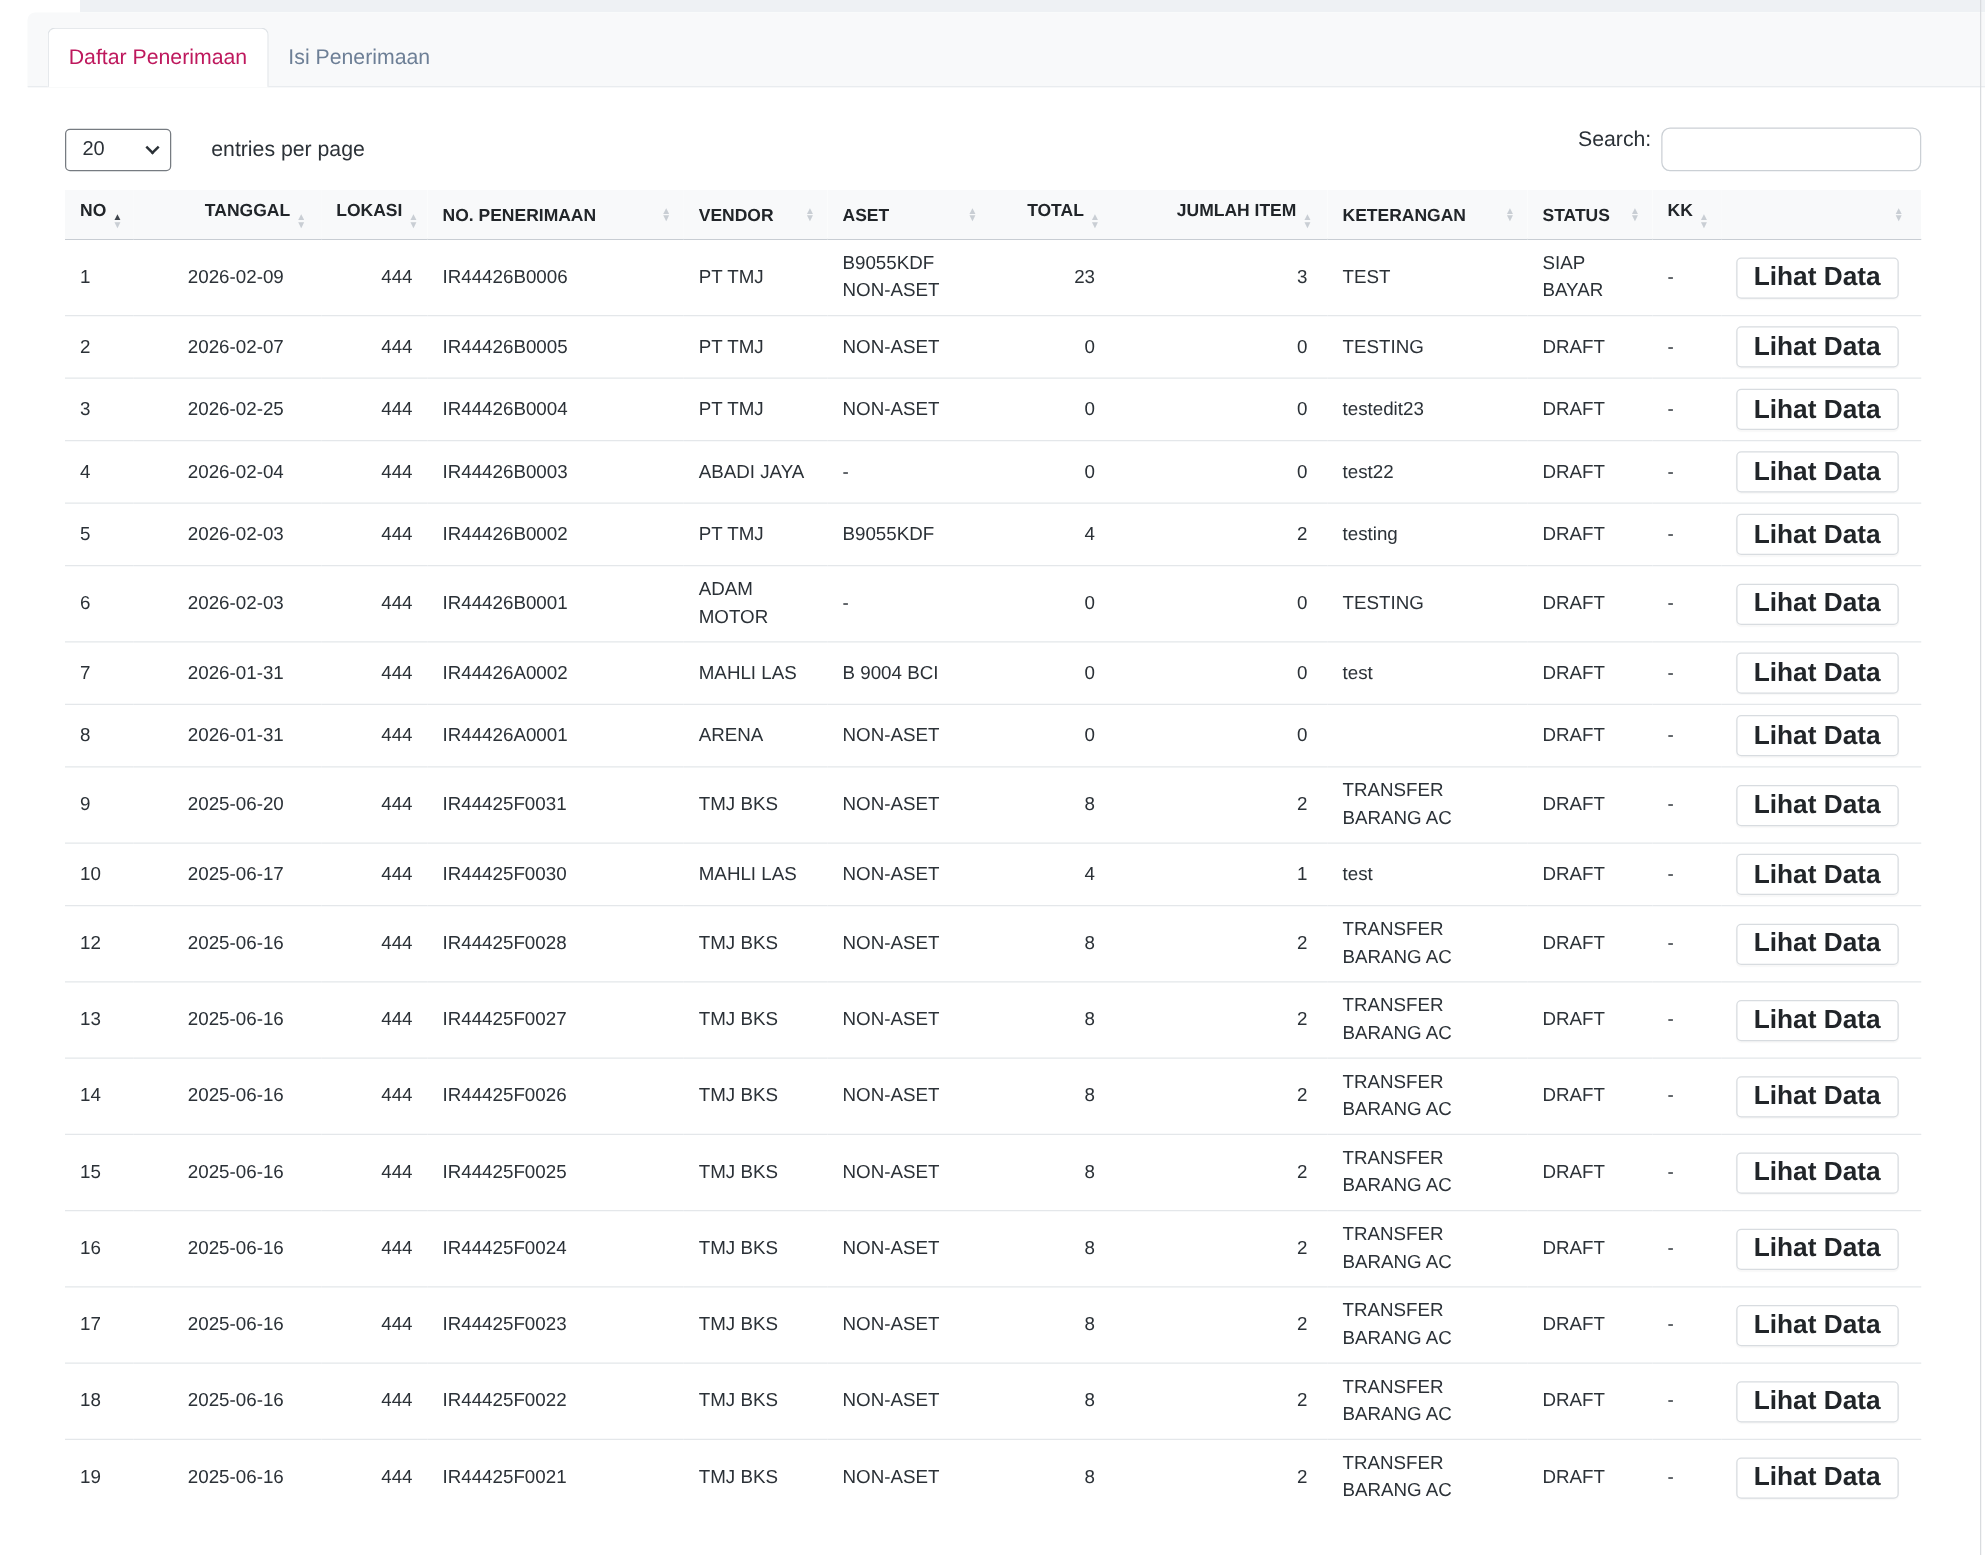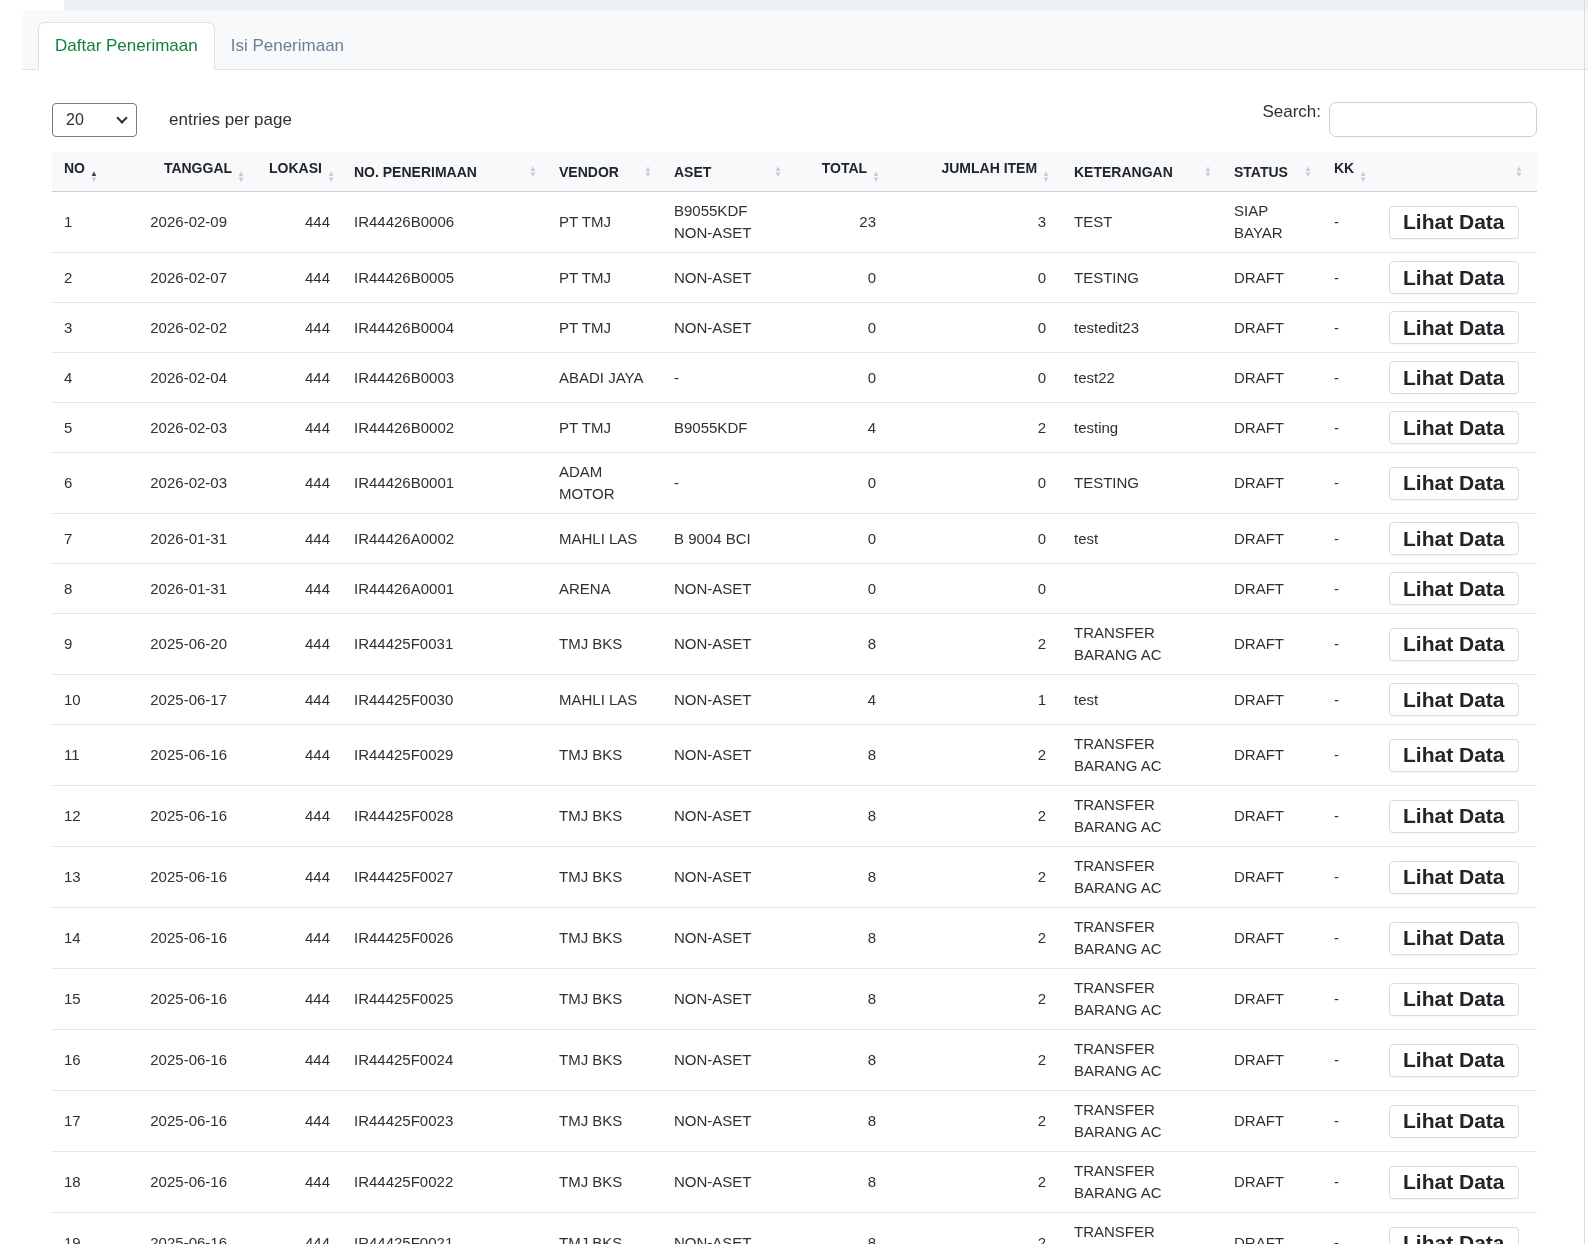--- a/index.html
+++ b/index.html
@@ -17,21 +17,21 @@
     font-family:"Liberation Sans","DejaVu Sans",sans-serif;color:var(--text);}
   .top-strip{position:absolute;top:0;left:64px;right:0;height:10px;background:#eef1f4;}
   .right-edge{position:absolute;top:0;right:3px;bottom:0;width:1px;background:#d9dcdf;}
   .card{position:absolute;left:22px;top:10px;right:0;bottom:-40px;background:#fff;
     border-top-left-radius:6px;}
   .tabs-strip{background:var(--panel-header-bg);border-bottom:1px solid var(--border);
     height:60px;display:flex;align-items:flex-end;padding-left:16px;
     border-top-left-radius:6px;}
   .tab{font-size:17px;padding:13px 16px;cursor:pointer;white-space:nowrap;}
   .tab.active{background:#fff;border:1px solid var(--border);border-bottom:1px solid #fff;
-    margin-bottom:-1px;border-radius:6px 6px 0 0;color:#15803d;}
+    margin-bottom:-1px;border-radius:6px 6px 0 0;color:#be185d;}
   .tab.inactive{color:var(--muted);}
   .content{padding:32px 51px 0 30px;}
   .controls-row{display:flex;justify-content:space-between;align-items:center;}
   .left-controls{display:flex;align-items:center;gap:28px;}
   .select-wrap{position:relative;display:inline-block;}
   select.page-size{appearance:none;-webkit-appkit:none;-moz-appearance:none;
     width:85px;height:34px;border:1px solid #767b81;border-radius:4px;background:#fff;
     font-family:inherit;font-size:16px;color:var(--text);padding:0 26px 0 13px;}
   .chevron{position:absolute;right:11px;top:11px;width:8px;height:8px;
     border-left:2px solid #2b3137;border-bottom:2px solid #2b3137;
@@ -187,21 +187,21 @@
             <td class="col-aset al-left">NON-ASET</td>
             <td class="col-total al-right">0</td>
             <td class="col-jumlah_item al-right">0</td>
             <td class="col-keterangan al-left">TESTING</td>
             <td class="col-status al-left">DRAFT</td>
             <td class="col-kk al-left">-</td>
             <td class="col-aksi al-left"><button class="btn-lihat">Lihat Data</button></td>
           </tr>
           <tr>
             <td class="col-no al-left">3</td>
-            <td class="col-tanggal al-right">2026-02-02</td>
+            <td class="col-tanggal al-right">2026-02-25</td>
             <td class="col-lokasi al-right">444</td>
             <td class="col-no_penerimaan al-left">IR44426B0004</td>
             <td class="col-vendor al-left">PT TMJ</td>
             <td class="col-aset al-left">NON-ASET</td>
             <td class="col-total al-right">0</td>
             <td class="col-jumlah_item al-right">0</td>
             <td class="col-keterangan al-left">testedit23</td>
             <td class="col-status al-left">DRAFT</td>
             <td class="col-kk al-left">-</td>
             <td class="col-aksi al-left"><button class="btn-lihat">Lihat Data</button></td>
@@ -298,34 +298,20 @@
             <td class="col-vendor al-left">MAHLI LAS</td>
             <td class="col-aset al-left">NON-ASET</td>
             <td class="col-total al-right">4</td>
             <td class="col-jumlah_item al-right">1</td>
             <td class="col-keterangan al-left">test</td>
             <td class="col-status al-left">DRAFT</td>
             <td class="col-kk al-left">-</td>
             <td class="col-aksi al-left"><button class="btn-lihat">Lihat Data</button></td>
           </tr>
           <tr>
-            <td class="col-no al-left">11</td>
-            <td class="col-tanggal al-right">2025-06-16</td>
-            <td class="col-lokasi al-right">444</td>
-            <td class="col-no_penerimaan al-left">IR44425F0029</td>
-            <td class="col-vendor al-left">TMJ BKS</td>
-            <td class="col-aset al-left">NON-ASET</td>
-            <td class="col-total al-right">8</td>
-            <td class="col-jumlah_item al-right">2</td>
-            <td class="col-keterangan al-left">TRANSFER BARANG AC</td>
-            <td class="col-status al-left">DRAFT</td>
-            <td class="col-kk al-left">-</td>
-            <td class="col-aksi al-left"><button class="btn-lihat">Lihat Data</button></td>
-          </tr>
-          <tr>
             <td class="col-no al-left">12</td>
             <td class="col-tanggal al-right">2025-06-16</td>
             <td class="col-lokasi al-right">444</td>
             <td class="col-no_penerimaan al-left">IR44425F0028</td>
             <td class="col-vendor al-left">TMJ BKS</td>
             <td class="col-aset al-left">NON-ASET</td>
             <td class="col-total al-right">8</td>
             <td class="col-jumlah_item al-right">2</td>
             <td class="col-keterangan al-left">TRANSFER BARANG AC</td>
             <td class="col-status al-left">DRAFT</td>

